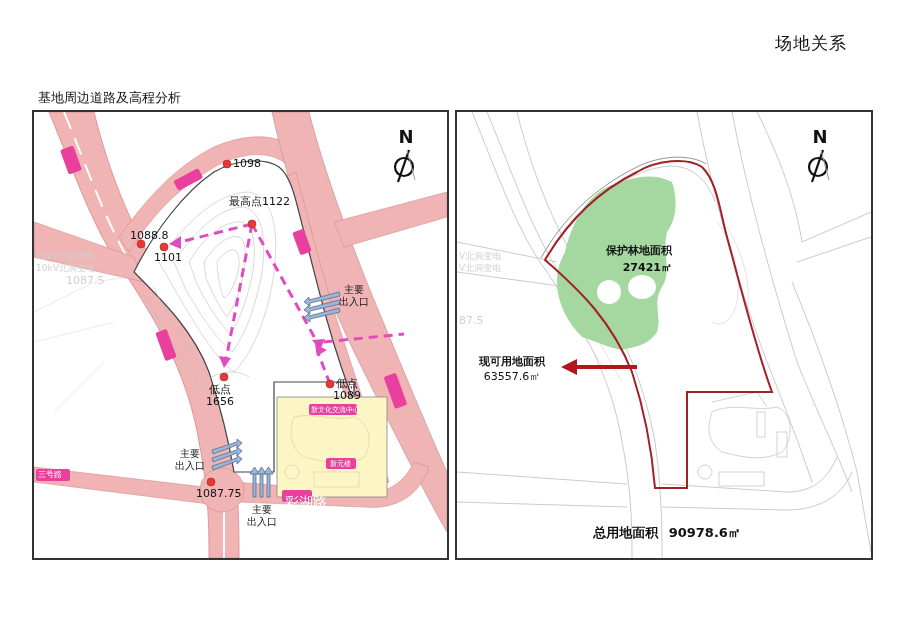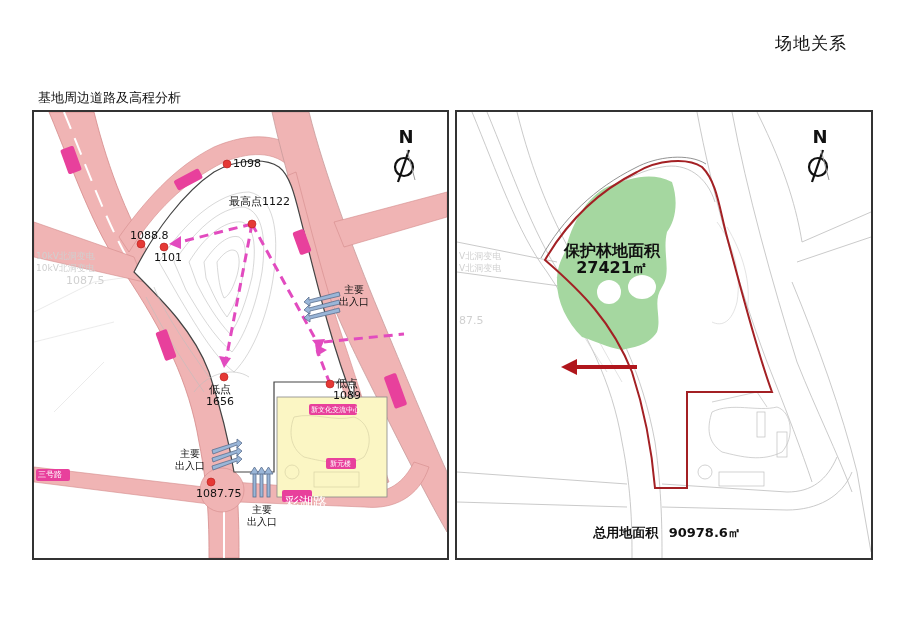--- a/index.html
+++ b/index.html
@@ -224,21 +224,25 @@
     </g>
     <line x1="364" y1="38" x2="372" y2="68" stroke="#999" stroke-width="1"></line>
   </svg>
 
   <div class="north" style="left:348px; top:14px;">N</div>
 
   <div class="lbl" style="left:2px; top:138px; color:#d0d0d0; font-size:9px;">V北洞变电</div>
   <div class="lbl" style="left:2px; top:150px; color:#d0d0d0; font-size:9px;">V北洞变电</div>
   <div class="lbl" style="left:2px; top:163px; color:#d0d0d0; font-size:11px;margin-top:40px;">87.5</div>
 
-  <div class="area-label" style="left:95px; top:130px; width:120px; font-size:16px; line-height:17px;">
+  <div class="area-label" style="left:95px; top:130px; width:120px; font-size:11px; line-height:17px;text-align:right;">
     <div>保护林地面积</div>
     <div>27421㎡</div>
+  </div>
+  <div class="area-label" style="left:10px; top:242px; width:90px; font-size:11px; line-height:15px;">
+    <div>现可用地面积</div>
+    <div style="font-weight:normal;">63557.6㎡</div>
   </div>
   <div class="area-label" style="left:90px; top:412px; width:240px; font-size:13px;">
     <span>总用地面积</span>
     <span style="margin-left:6px;">90978.6㎡</span>
   </div>
 </div>
 
 </body></html>

